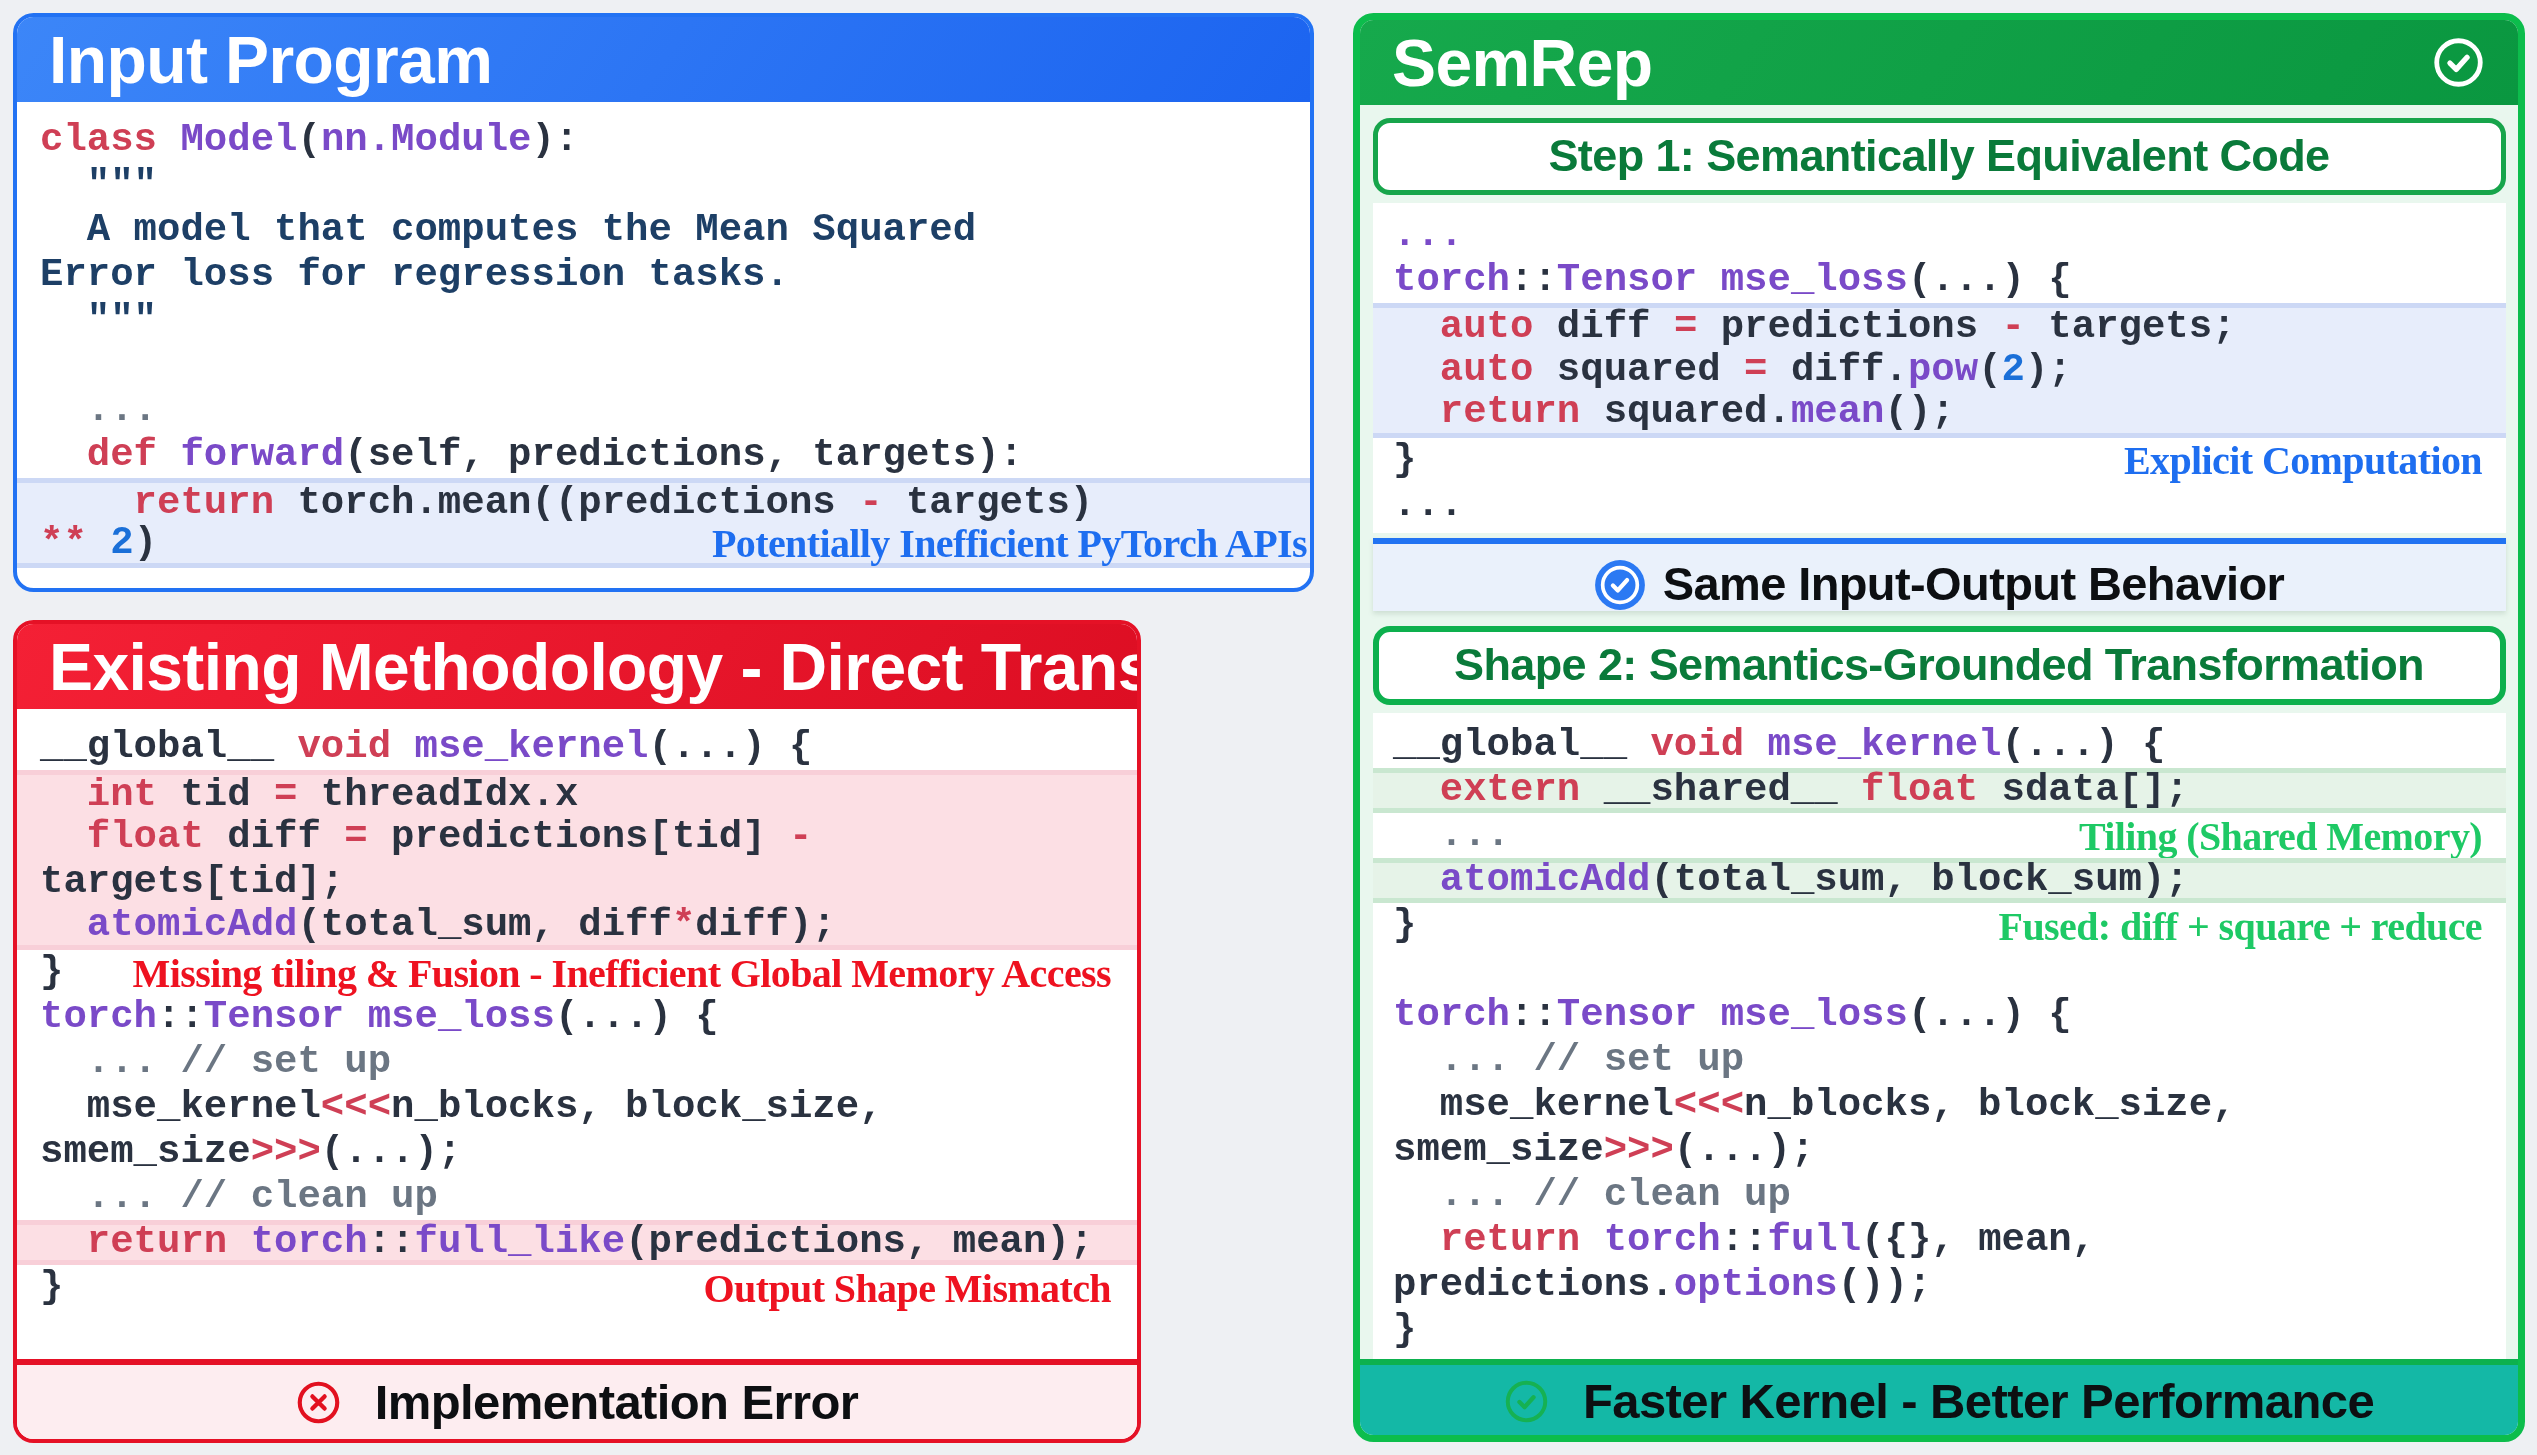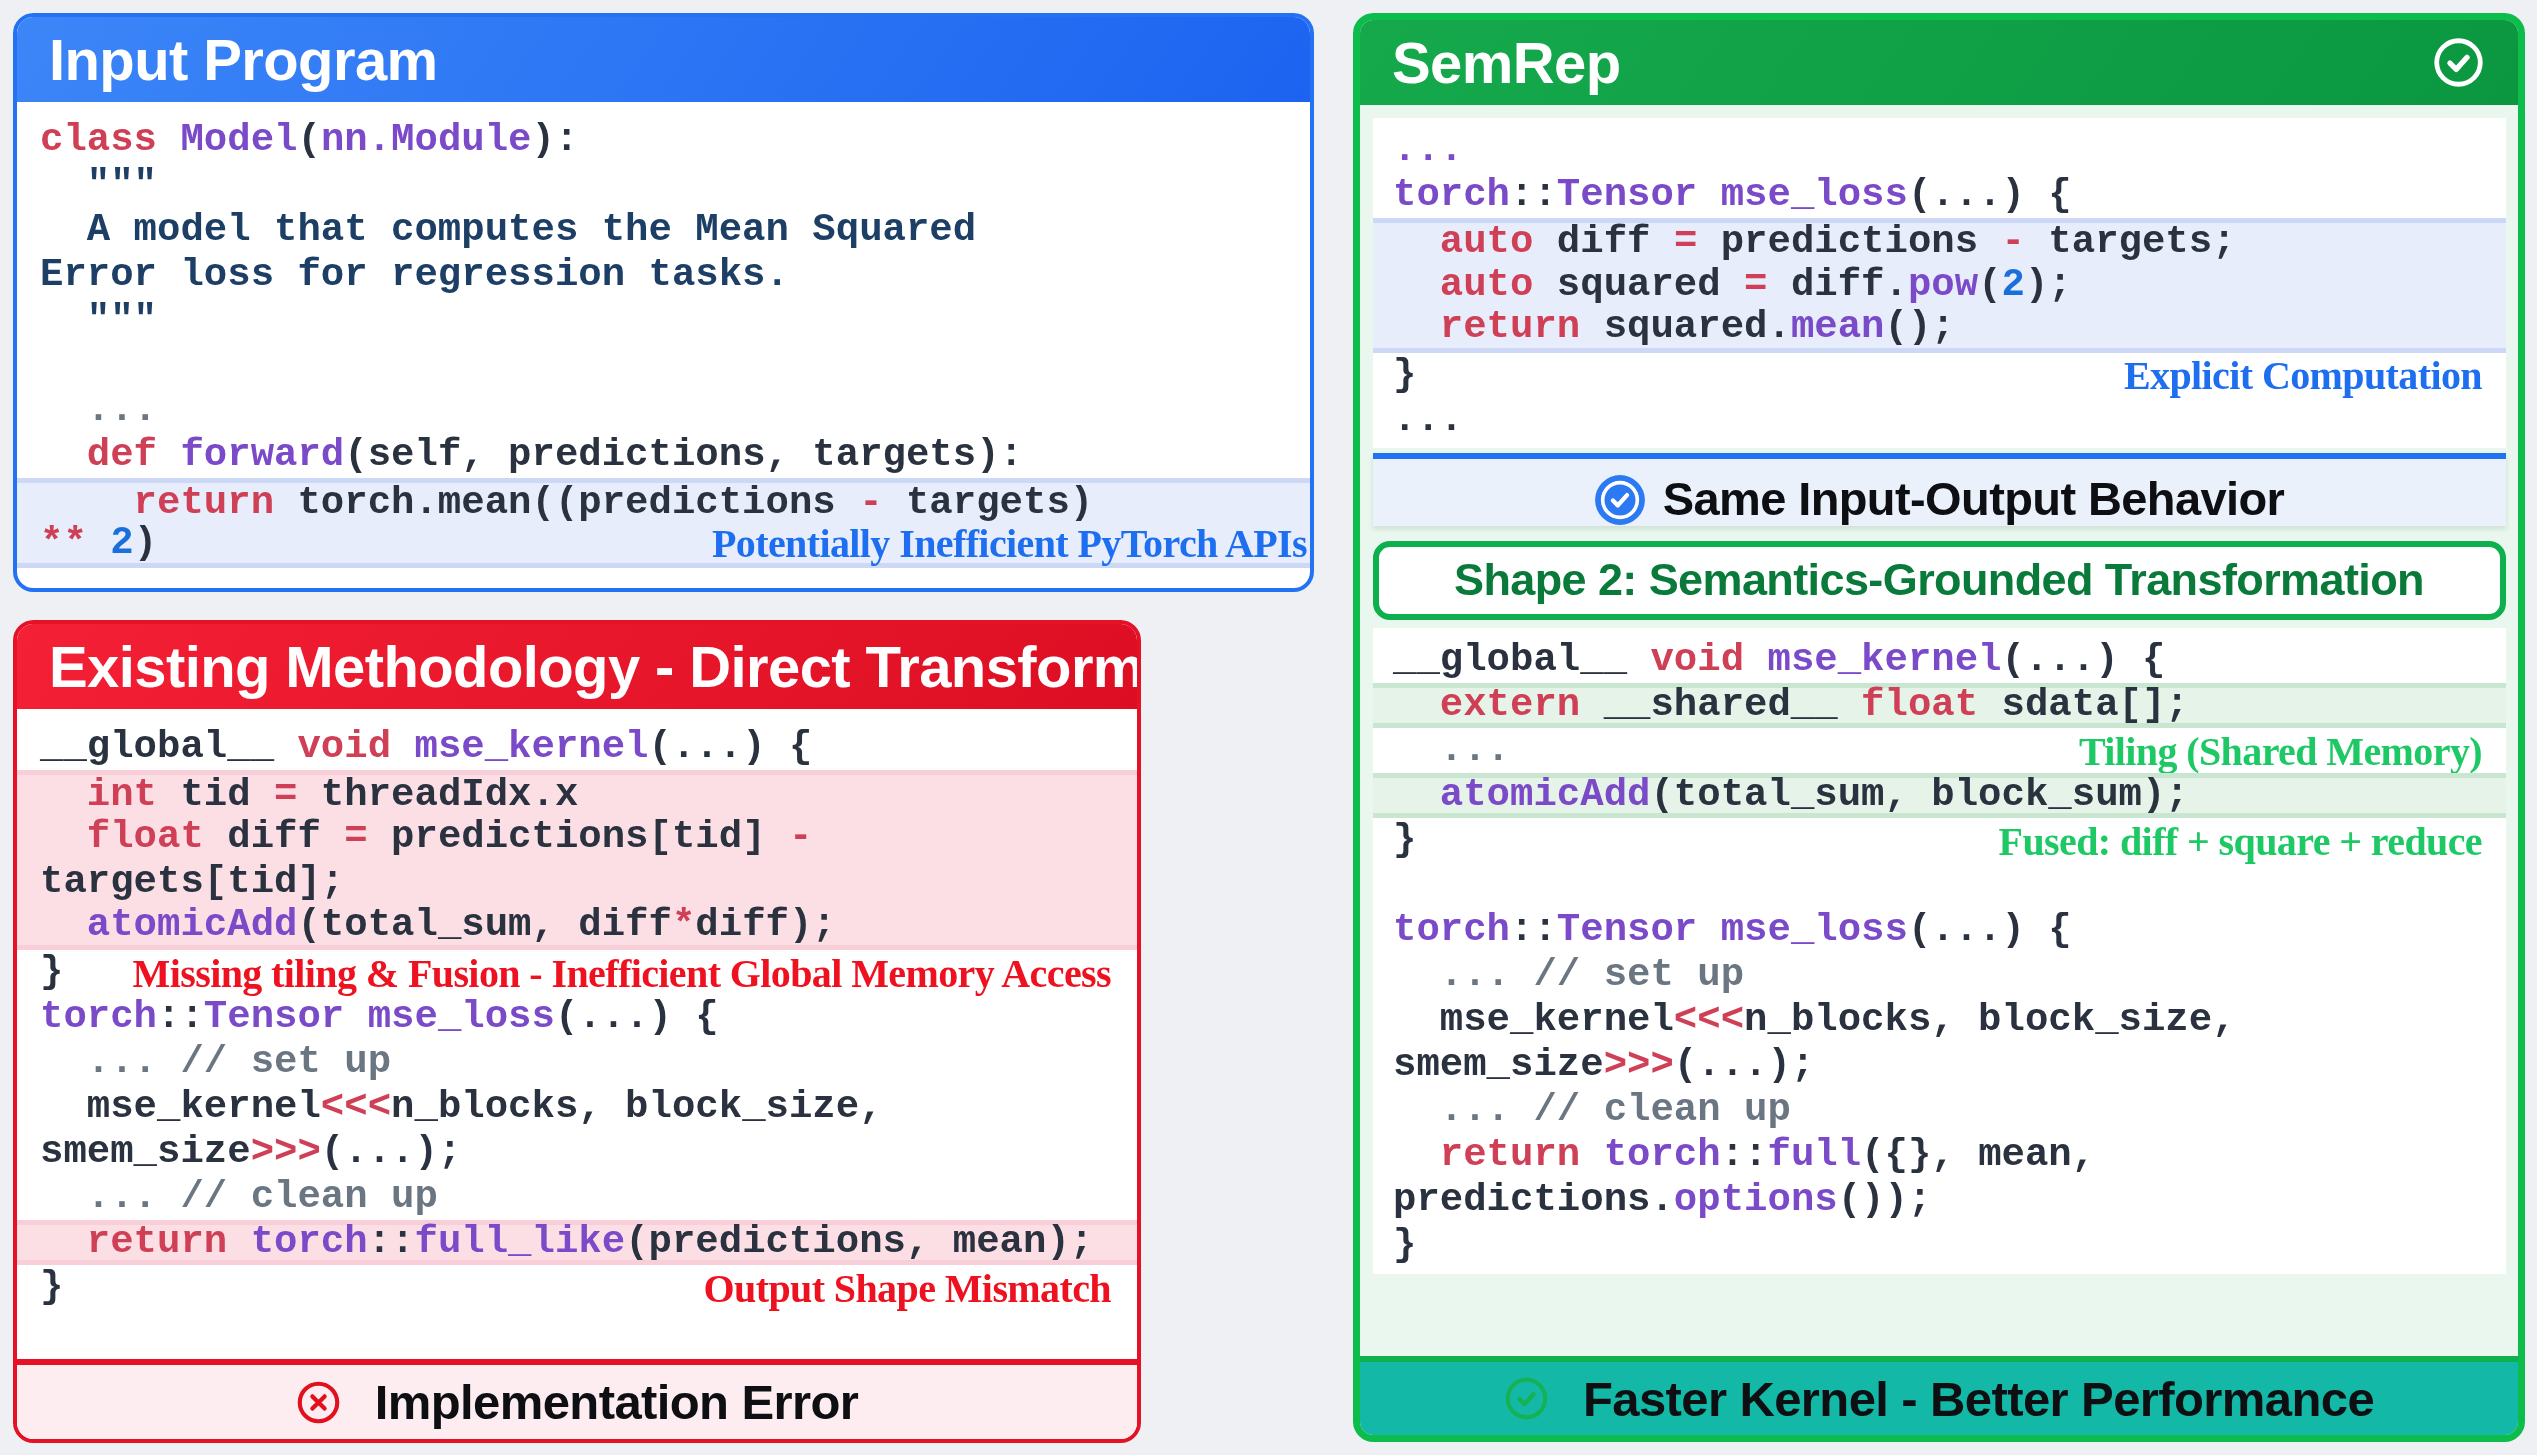--- a/index.html
+++ b/index.html
@@ -13,21 +13,21 @@
     position:absolute;border-radius:20.5px;overflow:hidden;
     display:flex;flex-direction:column;box-sizing:border-box;
     background:#fff;
   }
   #panel-input{left:13px;top:13px;width:1301px;height:579px;border:4.5px solid #2272f3;}
   #panel-existing{left:13px;top:620px;width:1128px;height:823px;border:4.5px solid #e51126;}
   #panel-semrep{left:1353px;top:13px;width:1172px;height:1429px;border:7.4px solid #0cbd4c;background:#e9f7ee;}
 
   .hdr{
     flex:0 0 85px;display:flex;align-items:center;justify-content:space-between;
-    padding:0 32px;color:#fff;font-weight:bold;font-size:58px;letter-spacing:-0.6px;
+    padding:0 32px;color:#fff;font-weight:bold;font-size:66px;letter-spacing:-0.6px;
   }
   .hdr-blue{background:linear-gradient(125deg,#3c86f8 0%,#1c64f0 100%);}
   .hdr-red{background:linear-gradient(125deg,#f42035 0%,#dd0e23 100%);}
   .hdr-green{background:linear-gradient(125deg,#16a94c 0%,#0a9740 100%);}
   .hdr .ttl{white-space:nowrap;}
 
   
   .codeblock{
     font-family:"Liberation Mono","DejaVu Sans Mono",monospace;
     font-weight:bold;font-size:39px;line-height:45px;
@@ -119,20 +119,23 @@
 <section class="panel" id="panel-semrep">
   <div class="hdr hdr-green">
     <span class="ttl">SemRep</span>
     <svg class="icon" width="55" height="55" viewBox="0 0 48 48">
       <circle cx="24" cy="24" r="19" fill="none" stroke="#ffffff" stroke-width="4.2"></circle>
       <path d="M16.5 24.5 L22 30 L31.5 19.5" fill="none" stroke="#ffffff" stroke-width="4.6" stroke-linecap="round" stroke-linejoin="round"></path>
     </svg>
   </div>
   <div class="sr-body">
 
+    <div class="stepbox">
+      <span>Step 1: Semantically Equivalent Code</span>
+    </div>
     <div class="codeblock sr-code"><div class="row"><span><span class="tk-e">...</span></span></div><div class="row"><span><span class="tk-e">torch</span><span class="tk-p">::</span><span class="tk-e">Tensor</span><span class="tk-p"> </span><span class="tk-e">mse_loss</span><span class="tk-p">(...) {</span></span></div><div class="row hl hl-blue hl-top"><span><span class="tk-k">  auto</span><span class="tk-p"> diff </span><span class="tk-k">=</span><span class="tk-p"> predictions </span><span class="tk-k">-</span><span class="tk-p"> targets;</span></span></div><div class="row hl hl-blue"><span><span class="tk-k">  auto</span><span class="tk-p"> squared </span><span class="tk-k">=</span><span class="tk-p"> diff.</span><span class="tk-e">pow</span><span class="tk-p">(</span><span class="tk-n">2</span><span class="tk-p">);</span></span></div><div class="row hl hl-blue hl-bot"><span><span class="tk-k">  return</span><span class="tk-p"> squared.</span><span class="tk-e">mean</span><span class="tk-p">();</span></span></div><div class="row"><span><span class="tk-p">}</span></span><span class="ann ann-blue">Explicit Computation</span></div><div class="row"><span><span class="tk-p">...</span></span></div></div>
 
     <div class="bridge">
       <svg class="icon" width="52" height="52" viewBox="0 0 48 48">
         <circle cx="24" cy="24" r="23" fill="#2b79f3"></circle>
         <circle cx="24" cy="24" r="16" fill="none" stroke="#ffffff" stroke-width="3.4"></circle>
         <path d="M17.5 24.5 L22 29 L30.5 19.5" fill="none" stroke="#ffffff" stroke-width="4" stroke-linecap="round" stroke-linejoin="round"></path>
       </svg>
       <span>Same Input-Output Behavior</span>
     </div>

